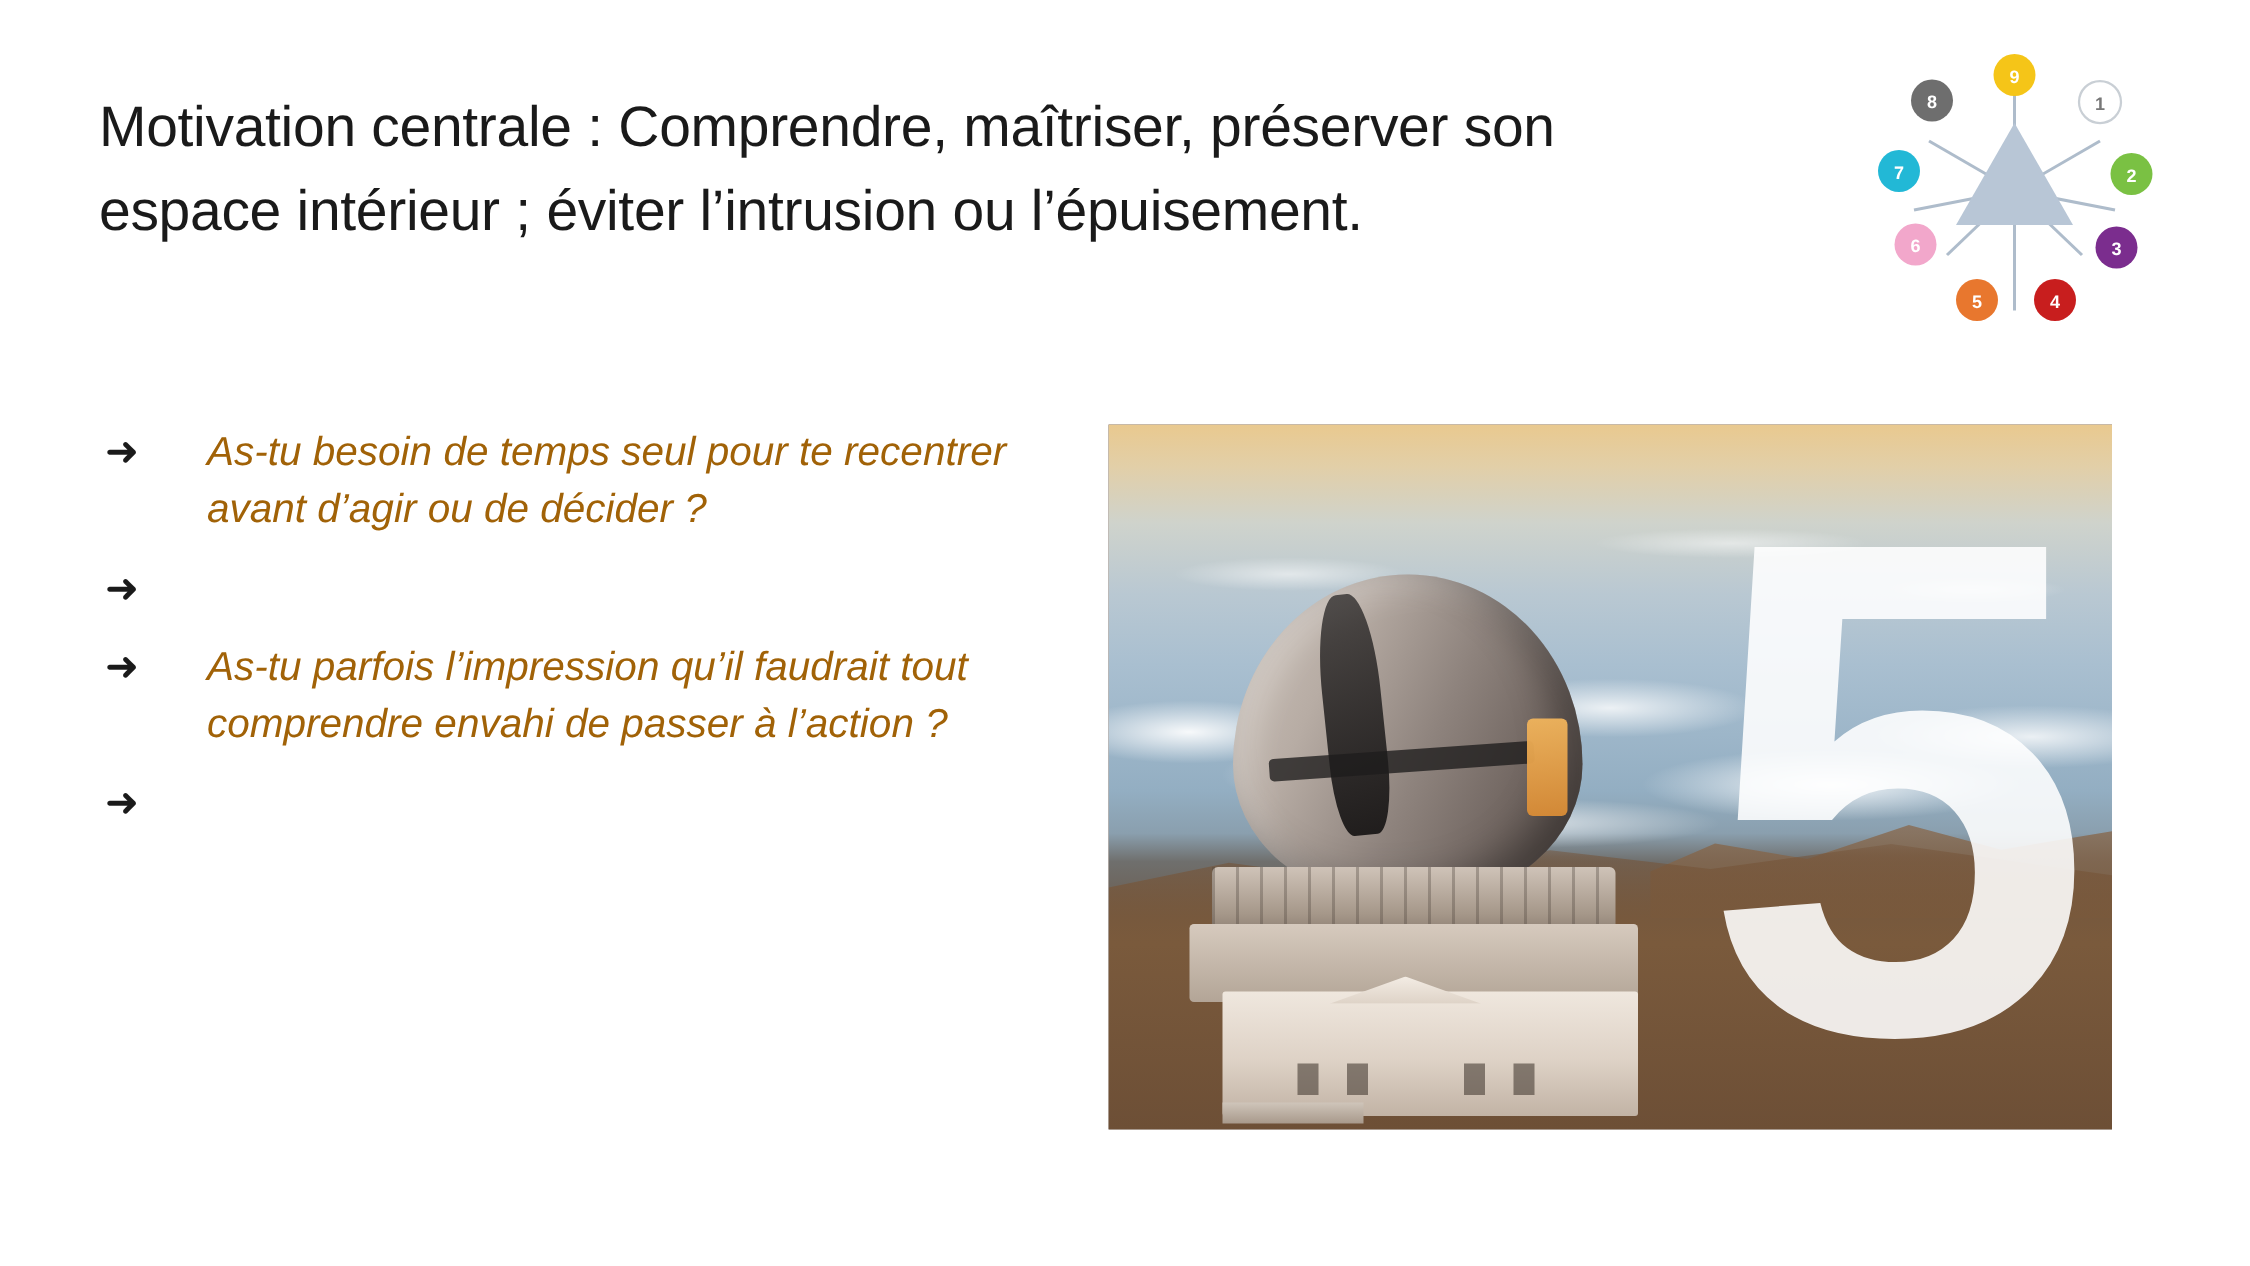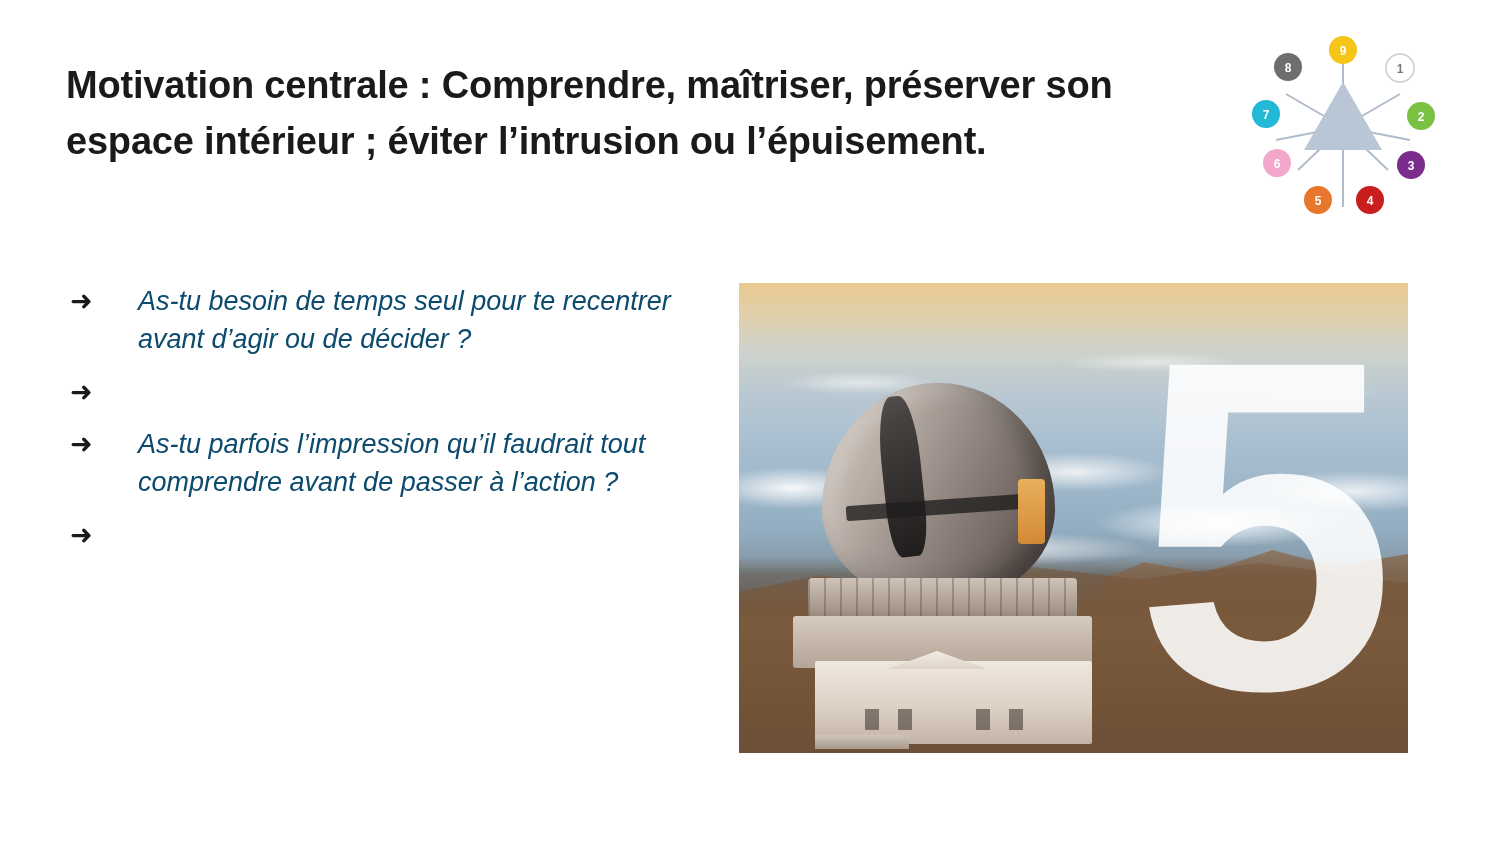--- a/index.html
+++ b/index.html
@@ -24,24 +24,24 @@
     position: absolute;
     left: 66px;
     top: 58px;
     width: 1090px;
     font-size: 38px;
     line-height: 1.47;
     color: #1a1a1a;
     letter-spacing: -0.2px;
   }
   .title-strong {
-    font-weight: 700;
+    font-weight: 400;
   }
   .title-rest {
-    font-weight: 700;
+    font-weight: 400;
   }
 
   
   .ennea {
     position: absolute;
     right: 62px;
     top: 22px;
     width: 190px;
     height: 200px;
   }
@@ -65,21 +65,21 @@
     font-size: 27px;
     line-height: 1.42;
     color: #1a1a1a;
     font-style: normal;
   }
   .bullet-text {
     flex: 1 1 auto;
     font-size: 27px;
     line-height: 1.42;
     font-style: italic;
-    color: #0c4a6e;
+    color: #a16207;
   }
 
   
   .photo {
     position: absolute;
     left: 739px;
     top: 283px;
     width: 669px;
     height: 470px;
     overflow: hidden;
@@ -319,21 +319,21 @@
   <div class="bullets">
     <div class="bullet">
       <span class="bullet-arrow">➜</span>
       <span class="bullet-text">As-tu besoin de temps seul pour te recentrer avant d’agir ou de décider ?</span>
     </div>
     <div class="bullet">
       <span class="bullet-arrow">➜</span>
     </div>
     <div class="bullet">
       <span class="bullet-arrow">➜</span>
-      <span class="bullet-text">As-tu parfois l’impression qu’il faudrait tout comprendre avant de passer à l’action ?</span>
+      <span class="bullet-text">As-tu parfois l’impression qu’il faudrait tout comprendre envahi de passer à l’action ?</span>
     </div>
     <div class="bullet">
       <span class="bullet-arrow">➜</span>
     </div>
   </div>
 
   <div class="photo">
     <div class="photo-sky"></div>
     <div class="clouds2"></div>
     <div class="clouds"></div>

